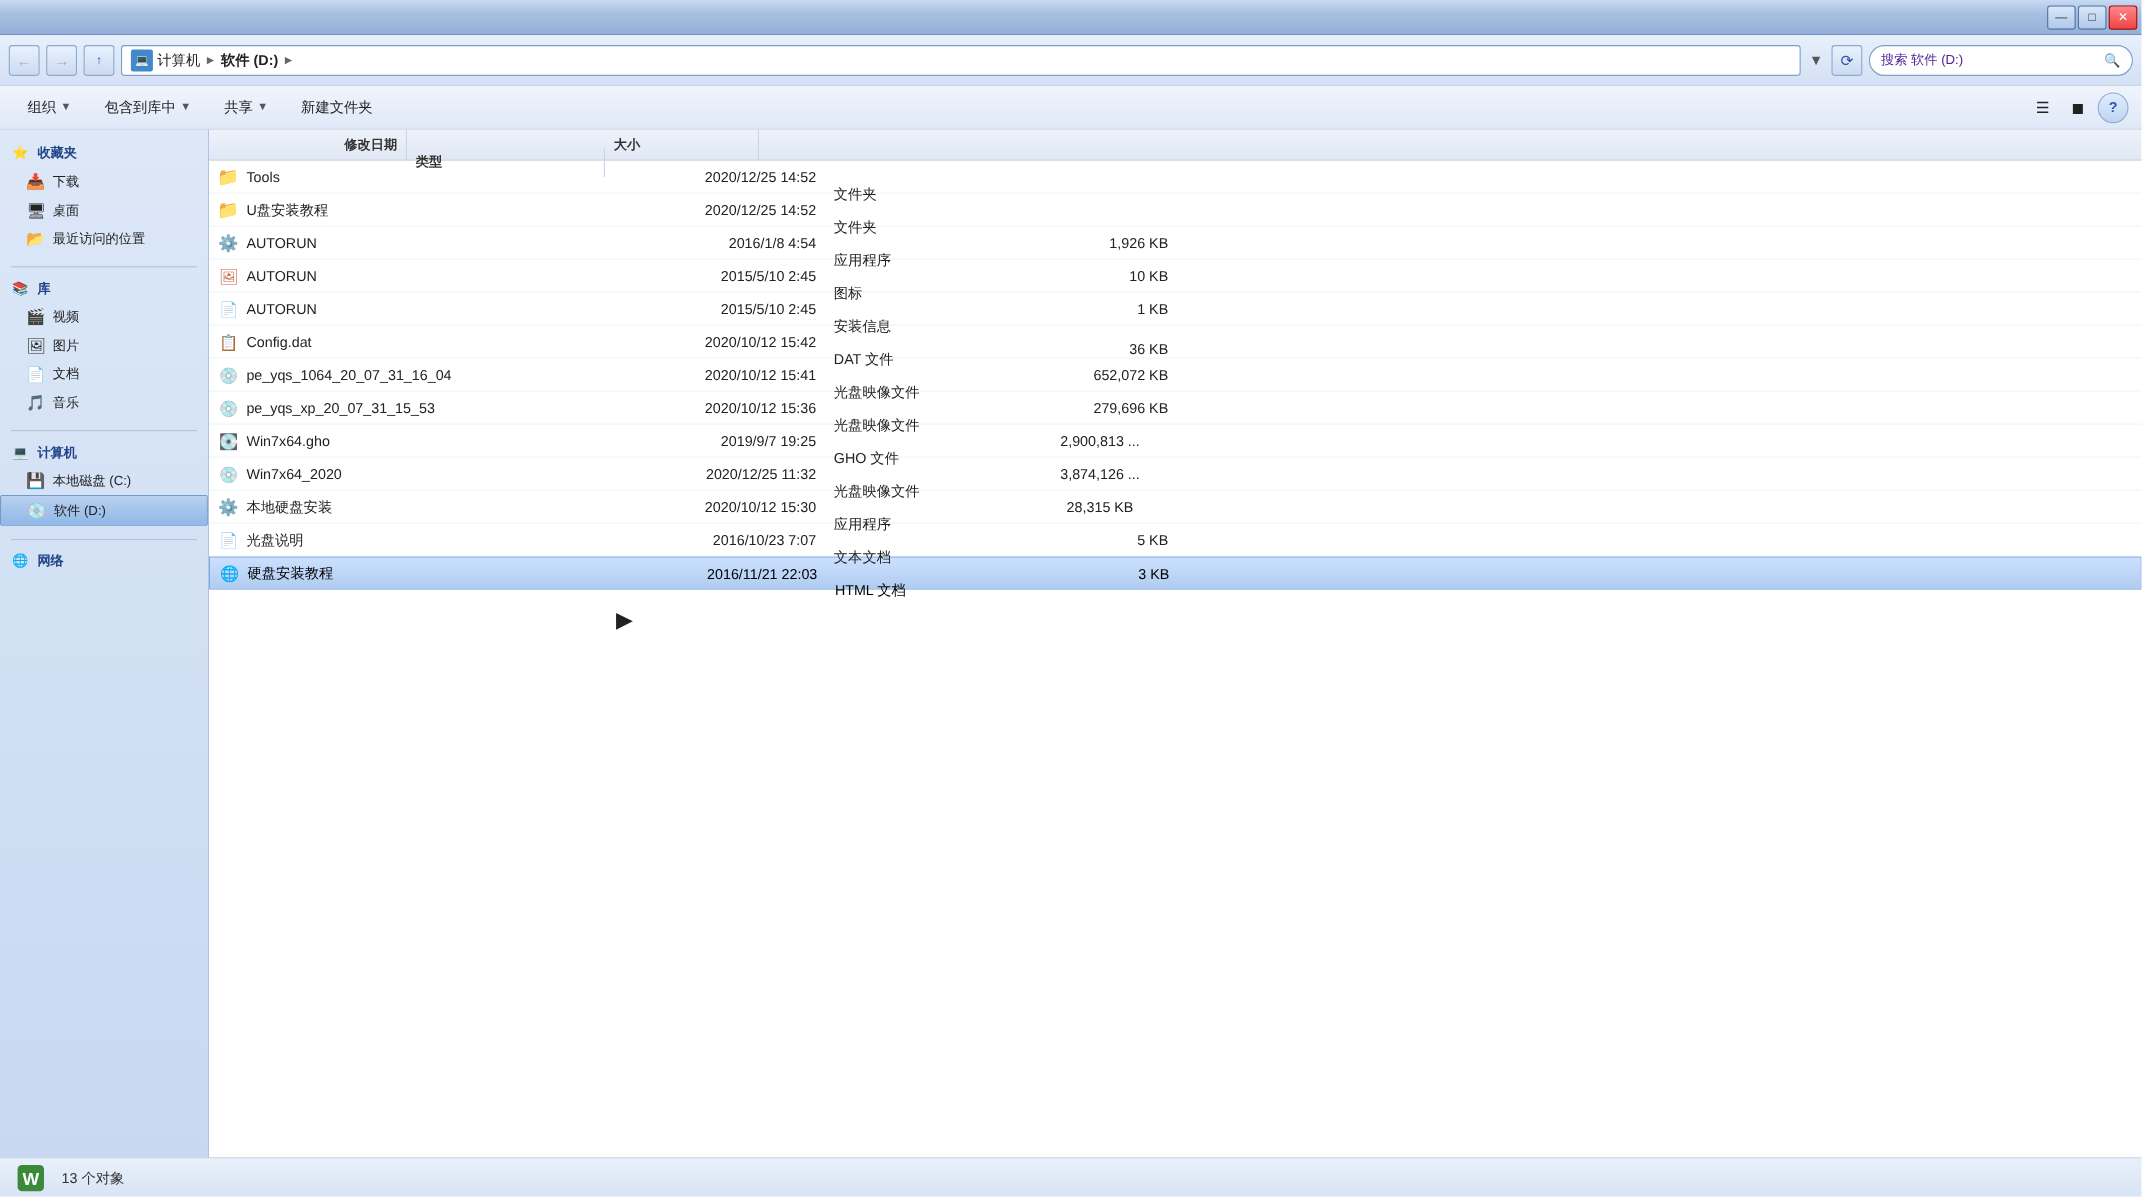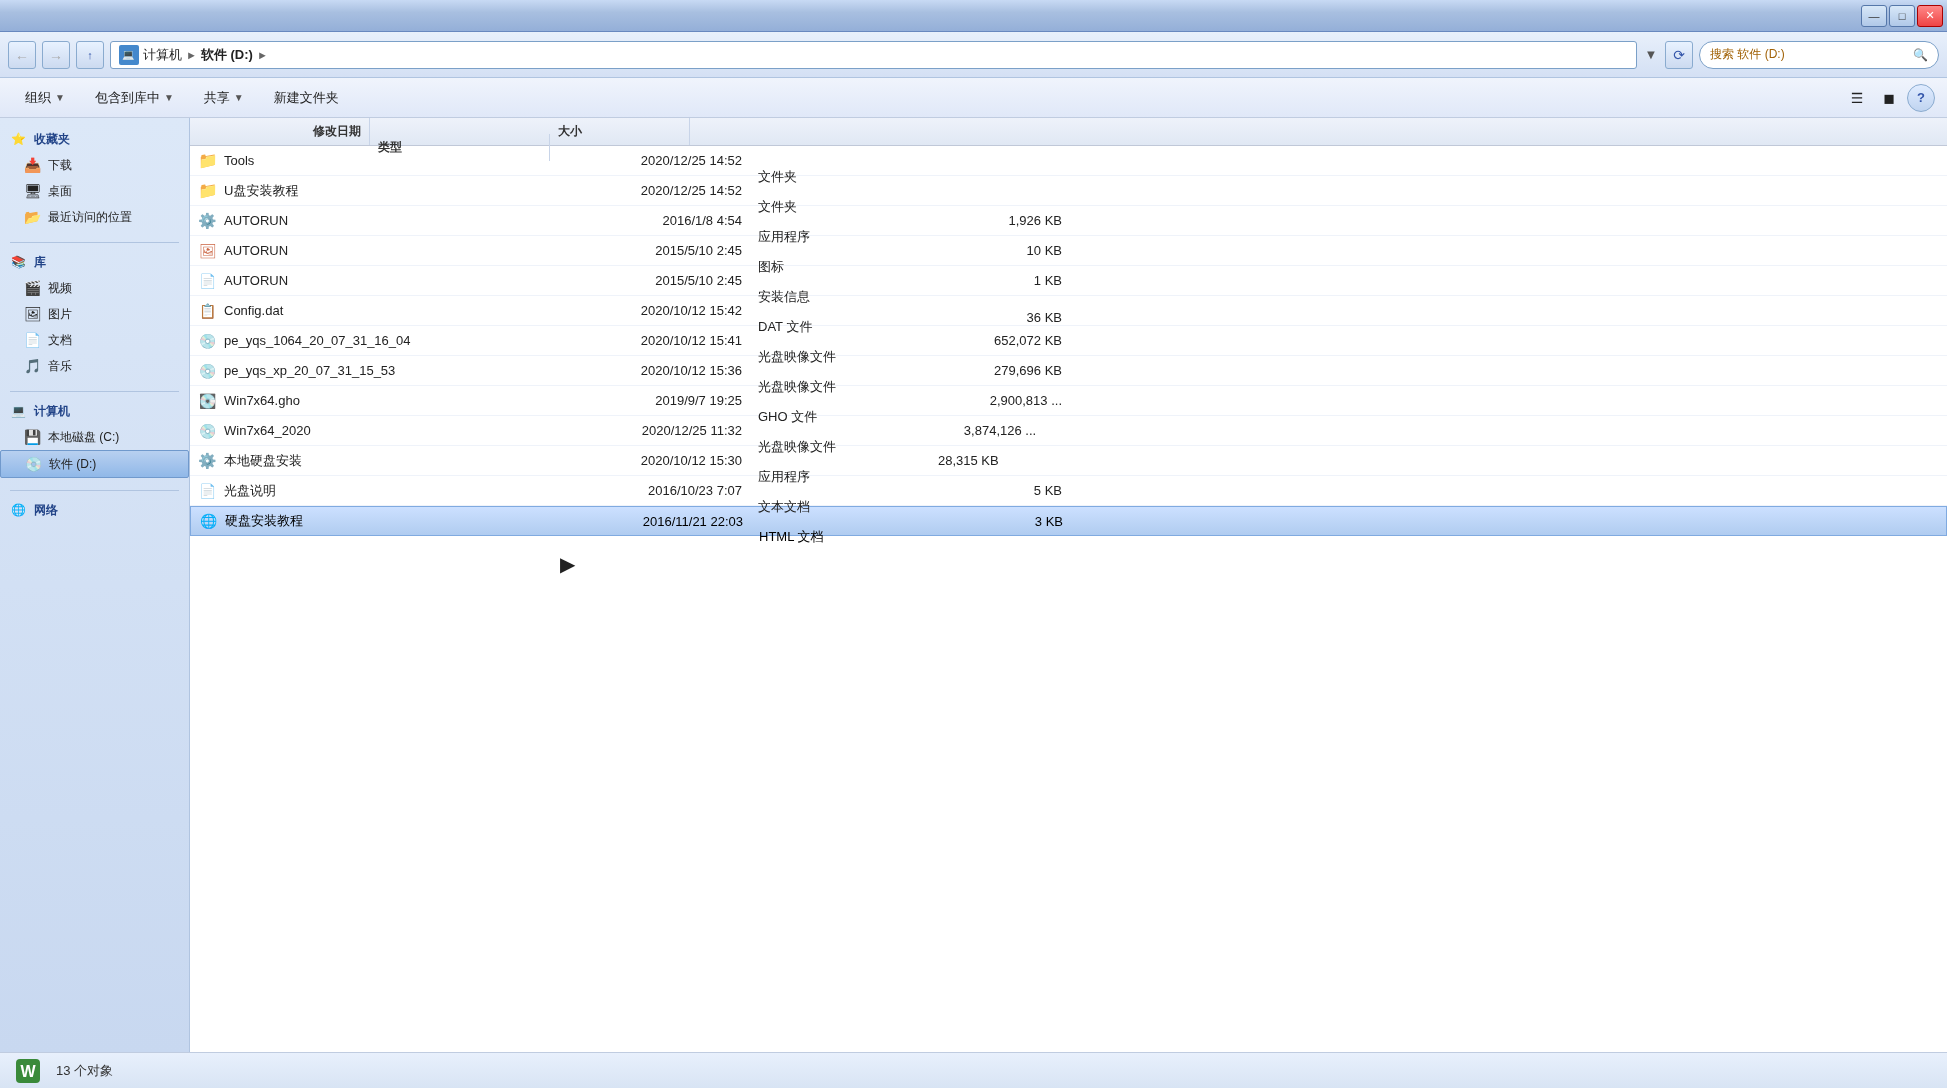--- a/index.html
+++ b/index.html
@@ -369,21 +369,21 @@
       <span style="font-size:13px;">计算机</span>
       <span class="breadcrumb-sep">►</span>
       <span style="font-size:13px;font-weight:bold;">软件 (D:)</span>
       <span class="breadcrumb-sep">►</span>
     </div>
 
     <div class="breadcrumb-drop">▼</div>
     <div class="refresh-btn">⟳</div>
 
     <div class="search-bar">
-      <span style="flex:1;font-size:12px;color:#a16207;">搜索 软件 (D:)</span>
+      <span style="flex:1;font-size:12px;color:#4c1d95;">搜索 软件 (D:)</span>
       <span class="search-icon-btn">🔍</span>
     </div>
   </div>
 
   <div class="toolbar">
     <button class="toolbar-btn">
       <span>组织</span>
       <span class="arrow">▼</span>
     </button>
     <button class="toolbar-btn">
@@ -618,21 +618,21 @@
       <div class="col-cell col-name">
         <div class="file-icon icon-gho">💽</div>
         <span>Win7x64.gho</span>
       </div>
       <div class="col-cell col-date">
         <span>2019/9/7 19:25</span>
       </div>
       <div class="col-cell col-type">
         <span>GHO 文件</span>
       </div>
-      <div class="col-cell col-size" style="justify-content:flex-end;">
+      <div class="col-cell col-size" style="justify-content:center;">
         <span>2,900,813 ...</span>
       </div>
     </div>
           <div class="file-row">
       <div class="col-cell col-name">
         <div class="file-icon icon-iso">💿</div>
         <span>Win7x64_2020</span>
       </div>
       <div class="col-cell col-date">
         <span>2020/12/25 11:32</span>
@@ -648,21 +648,21 @@
       <div class="col-cell col-name">
         <div class="file-icon icon-app">⚙️</div>
         <span>本地硬盘安装</span>
       </div>
       <div class="col-cell col-date">
         <span>2020/10/12 15:30</span>
       </div>
       <div class="col-cell col-type">
         <span>应用程序</span>
       </div>
-      <div class="col-cell col-size" style="justify-content:flex-start;">
+      <div class="col-cell col-size" style="justify-content:center;">
         <span>28,315 KB</span>
       </div>
     </div>
           <div class="file-row">
       <div class="col-cell col-name">
         <div class="file-icon icon-text">📄</div>
         <span>光盘说明</span>
       </div>
       <div class="col-cell col-date">
         <span>2016/10/23 7:07</span>

